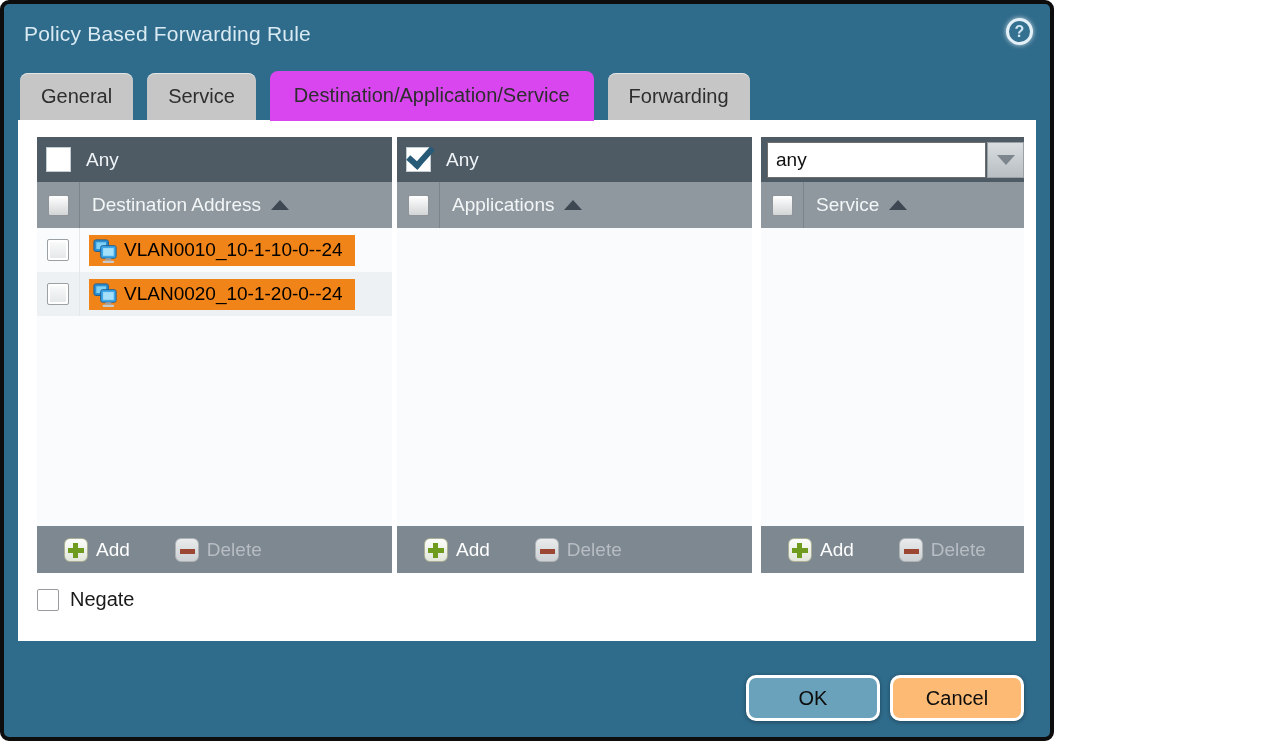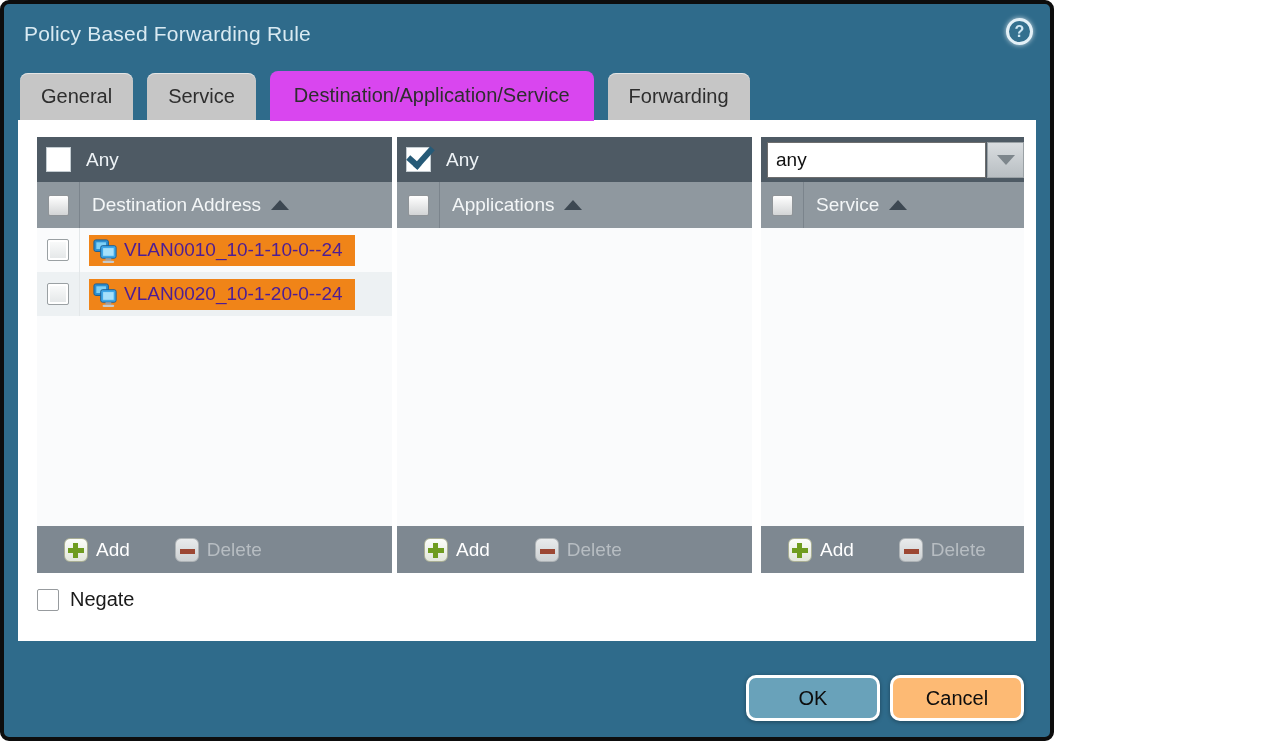--- a/index.html
+++ b/index.html
@@ -52,21 +52,21 @@
   .cb-small { width: 21px; height: 21px; border-radius: 2px; background: linear-gradient(#ffffff, #d3d5d6); border: 1px solid #8f9498; cursor: pointer; }
   .head-label { color: #f3f6f7; font-size: 19px; margin-left: 12px; }
   .sort-arrow { width: 0; height: 0; margin-left: 10px; border-left: 9px solid transparent; border-right: 9px solid transparent; border-bottom: 10px solid #3d4852; }
 
   .panel-list { height: 298px; background: #fafbfc; overflow: hidden; }
   .row { height: 44px; display: flex; align-items: center; cursor: pointer; }
   .row.alt { background: #edf1f3; }
   .row-cb-cell { width: 43px; display: flex; align-items: center; justify-content: center; border-right: 1px solid #e3e7e9; align-self: stretch; }
   .cb-row { width: 22px; height: 22px; border-radius: 2px; background: linear-gradient(#fbfcfc, #e3e6e7); border: 1px solid #9aa0a3; box-shadow: inset 0 0 0 2px #fff; cursor: pointer; }
   .chip { display: flex; align-items: center; height: 31px; background: #f08418; margin-left: 9px; padding: 0 12px 0 3px; }
-  .chip-label { color: #4c1d95; font-size: 19px; margin-left: 5px; white-space: nowrap; }
+  .chip-label { color: #000000; font-size: 19px; margin-left: 5px; white-space: nowrap; }
 
   .panel-foot { height: 47px; background: #7e8891; display: flex; align-items: center; padding-left: 9px; }
   .foot-btn { display: flex; align-items: center; cursor: pointer; padding-left: 18px; }
   .icon-sq { width: 24px; height: 24px; border-radius: 6px; position: relative; flex: none; }
   .icon-add { background: linear-gradient(#fcfdf9, #e2e6da); border: 1px solid #a9ae94; }
   .icon-add::before { content: ""; position: absolute; left: 3px; top: 9px; width: 16px; height: 5px; background: #6f9c1f; }
   .icon-add::after  { content: ""; position: absolute; left: 8px; top: 4px; width: 5px; height: 15px; background: #6f9c1f; }
   .icon-del { background: linear-gradient(#e9ebec, #cdd1d3); border: 1px solid #aeb3b6; }
   .icon-del::before { content: ""; position: absolute; left: 4px; top: 10px; width: 15px; height: 5px; background: #9c4733; }
   .foot-label-add { color: #ffffff; font-size: 19px; margin-left: 8px; }

